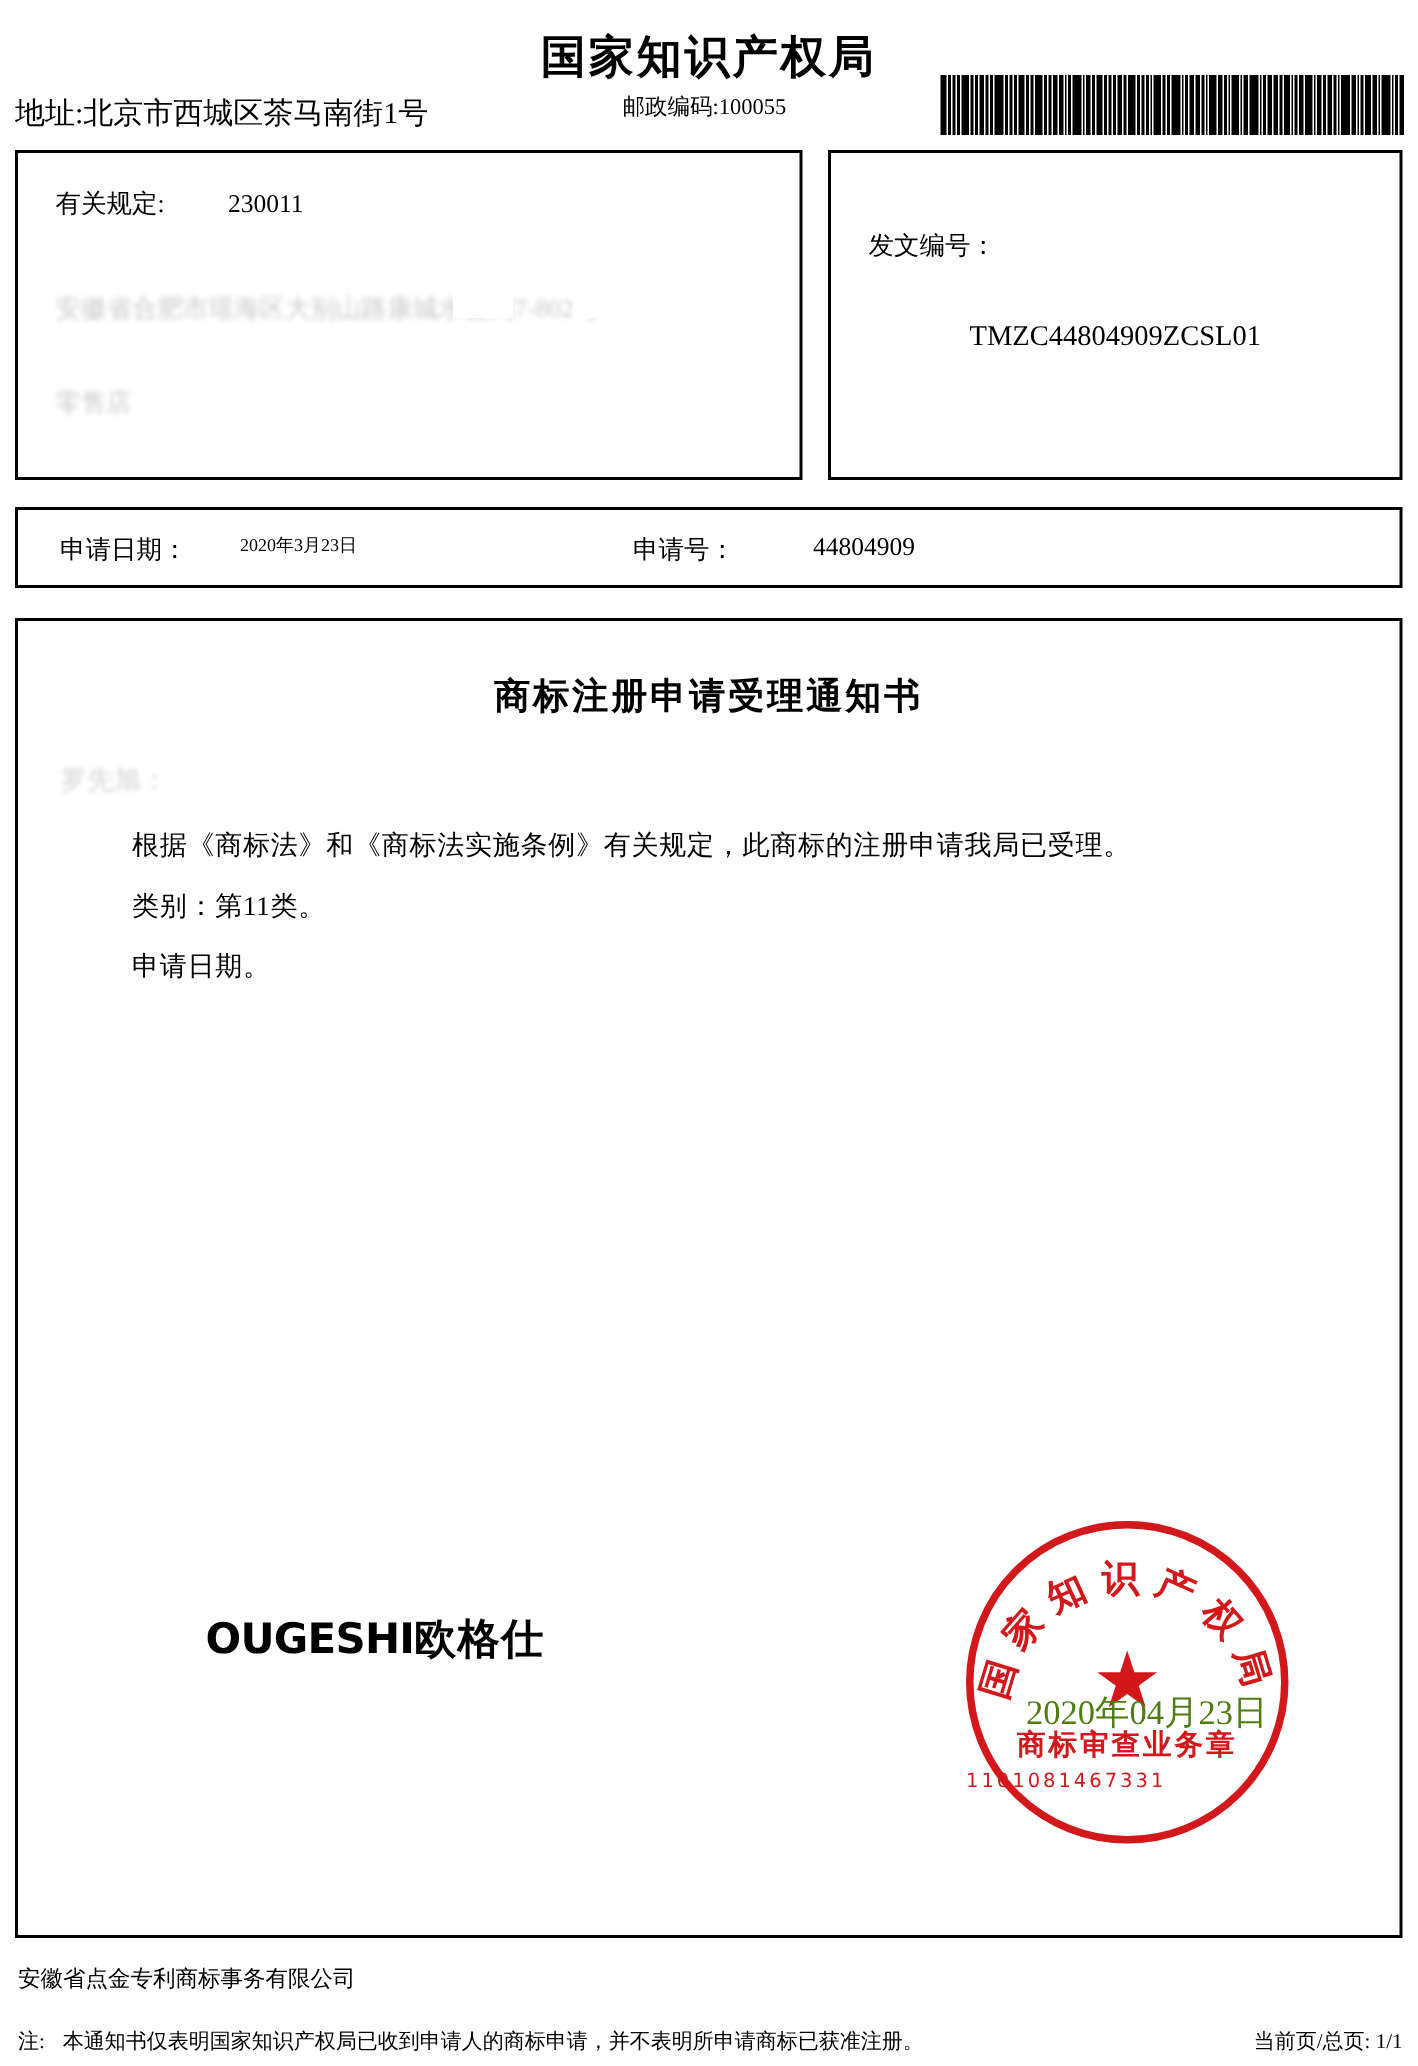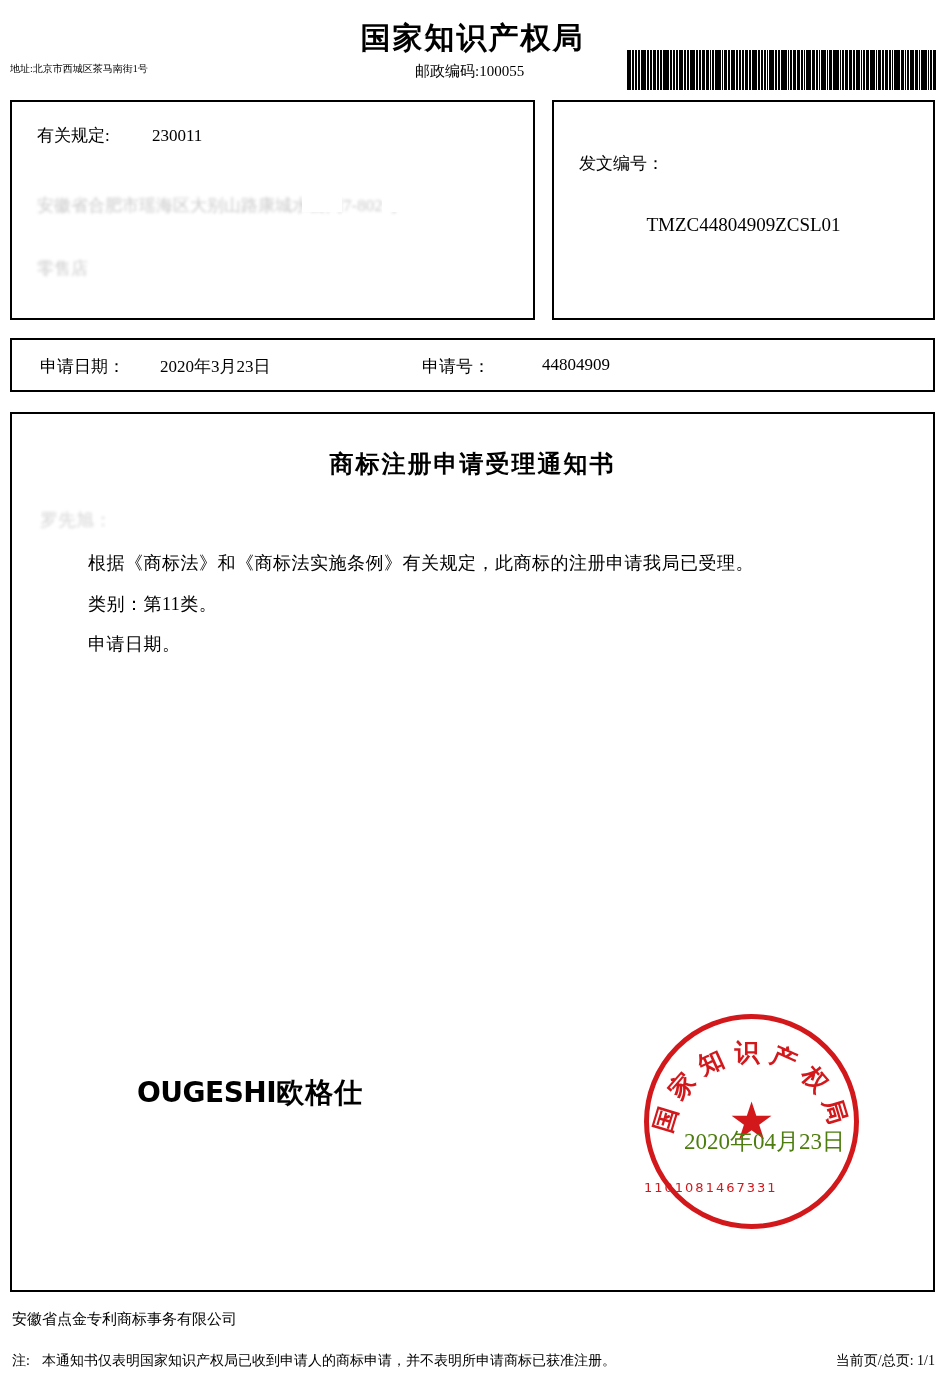--- a/index.html
+++ b/index.html
@@ -30,21 +30,21 @@
     text-align: center;
     font-size: 30px;
     font-weight: bold;
     letter-spacing: 2px;
     font-family: "DejaVu Serif", "Liberation Serif", serif;
   }
   .addr-line {
     position: absolute;
     left: 10px;
     top: 62px;
-    font-size: 10px;
+    font-size: 20px;
   }
   .zip-line {
     position: absolute;
     left: 415px;
     top: 62px;
     font-size: 15px;
   }
 
   
   .barcode {
@@ -149,21 +149,21 @@
   .date-label {
     position: absolute;
     left: 28px;
     top: 15px;
     font-size: 17px;
   }
   .date-value {
     position: absolute;
     left: 148px;
     top: 15px;
-    font-size: 17px;
+    font-size: 12px;
   }
   .appno-label {
     position: absolute;
     left: 410px;
     top: 15px;
     font-size: 17px;
   }
   .appno-value {
     position: absolute;
     left: 530px;
@@ -450,20 +450,21 @@
       <div class="seal-ring"></div>
       <svg class="seal-arc" viewBox="0 0 215 215">
         <defs>
           <path id="arcpath" d="M 28,118 A 80,80 0 0 1 187,118" fill="none"></path>
         </defs>
         <text font-size="25" letter-spacing="9">
           <textPath href="#arcpath" startOffset="50%" text-anchor="middle" id="arc-label">国家知识产权局</textPath>
         </text>
       </svg>
       <div class="seal-star">★</div>
+      <div class="seal-bottom-text">商标审查业务章</div>
       <div class="seal-num">1101081467331</div>
     </div>
     <div class="seal-date">2020年04月23日</div>
   </div>
 
   <div class="agency">安徽省点金专利商标事务有限公司</div>
   <div class="footer-note">
     <span class="lab">注:</span><span>本通知书仅表明国家知识产权局已收到申请人的商标申请，并不表明所申请商标已获准注册。</span>
   </div>
   <div class="page-num">

